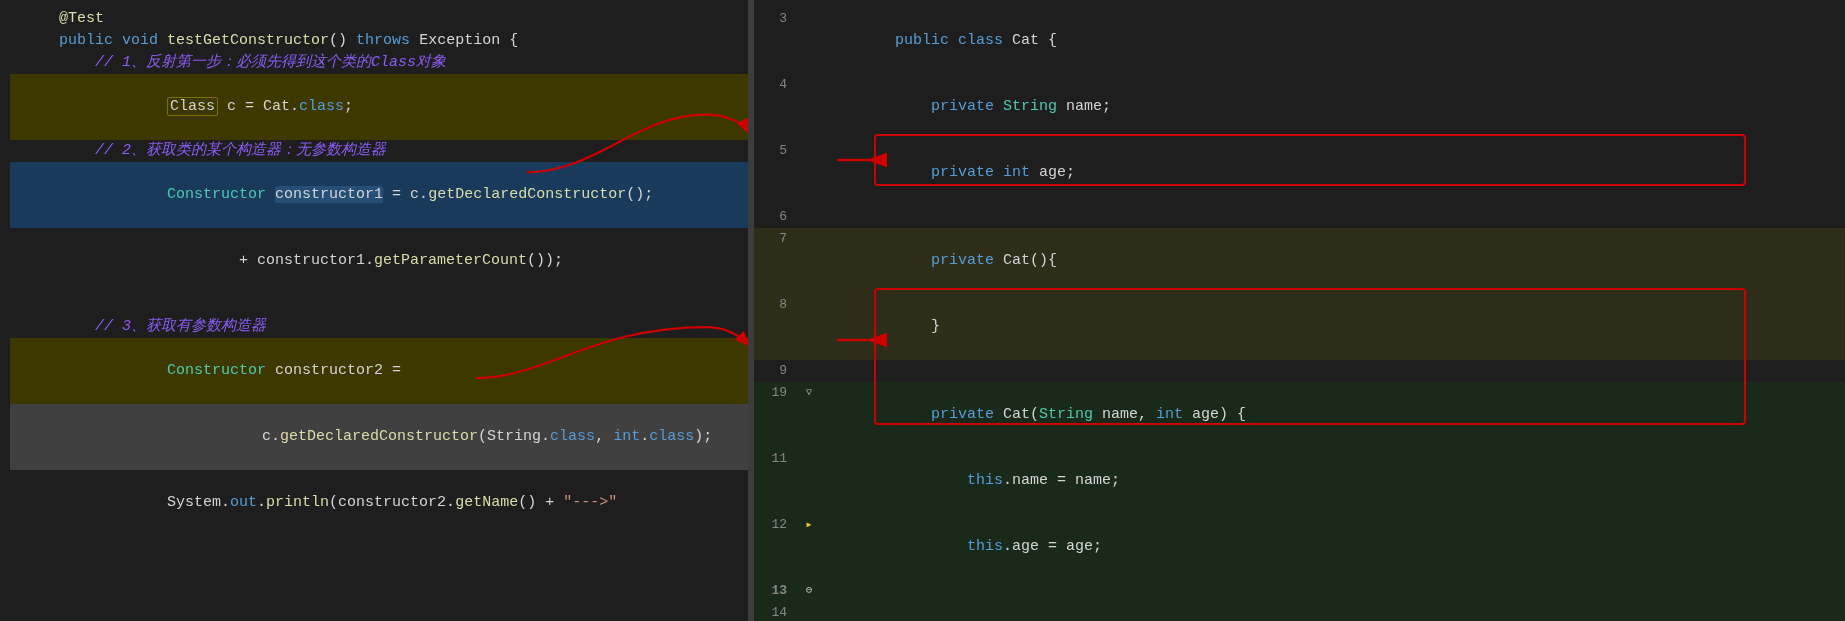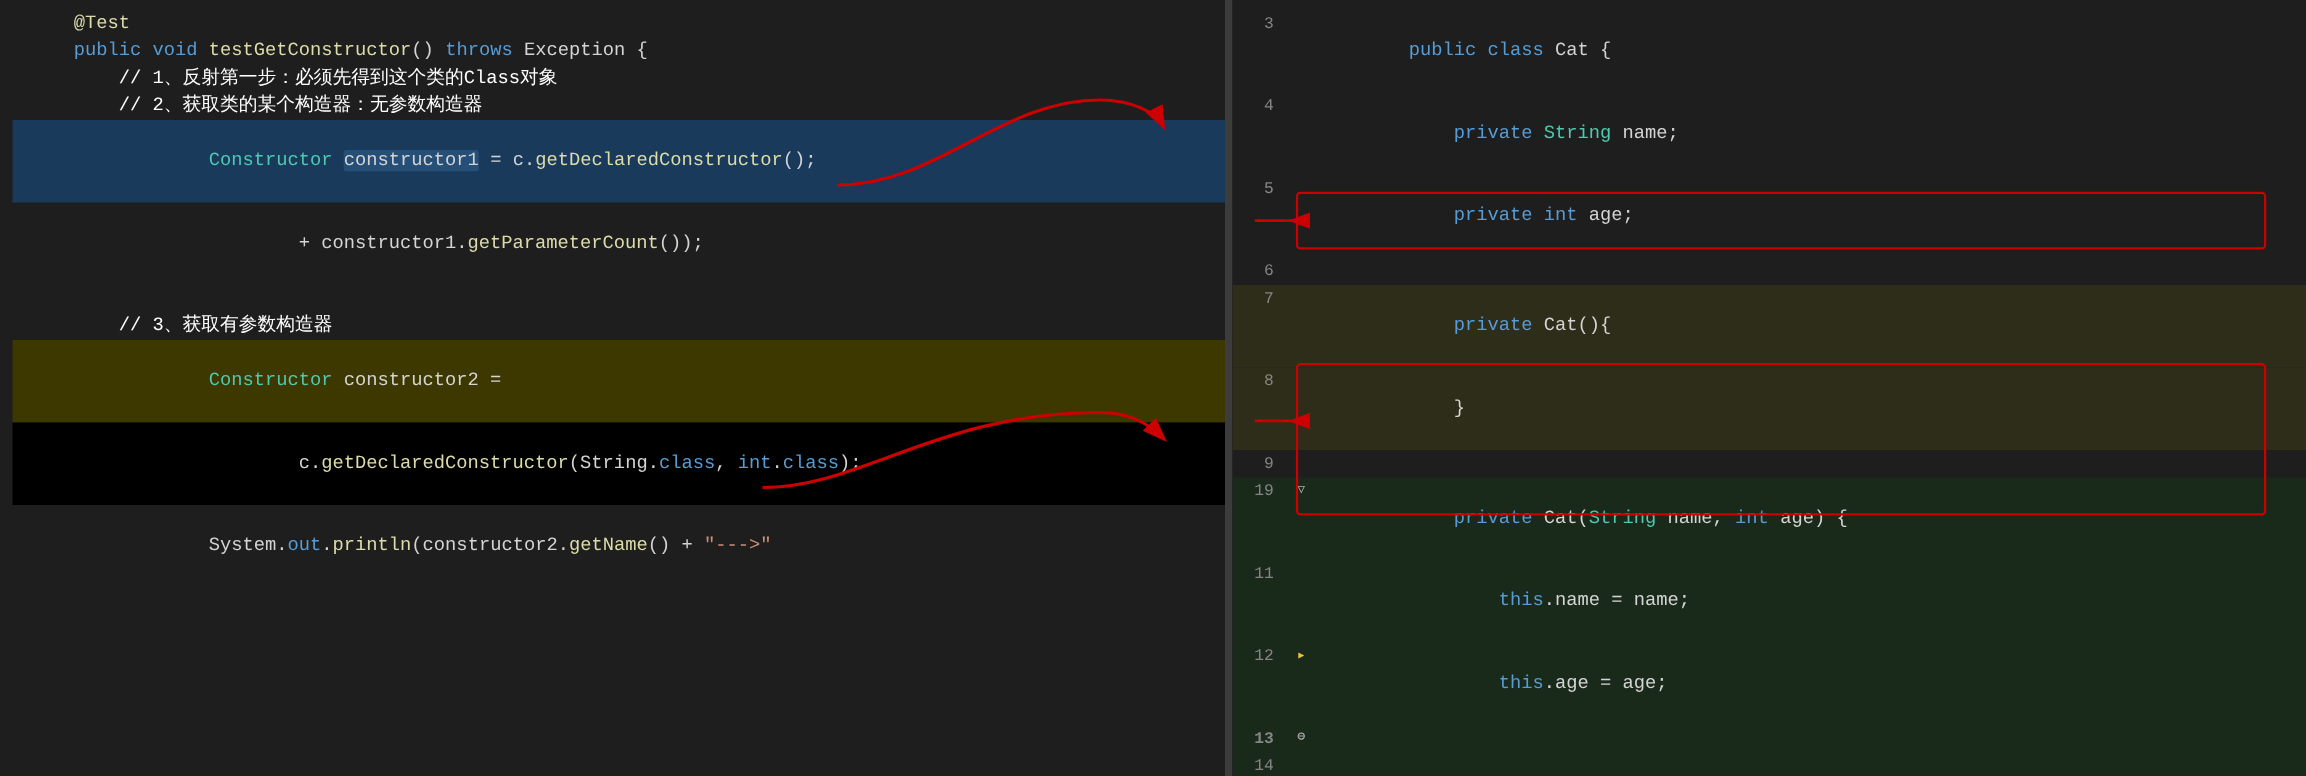--- a/index.html
+++ b/index.html
@@ -8,21 +8,21 @@
       font-size: 15px;
       background: #1e1e1e;
       color: #d4d4d4;
       width: 1845px;
       height: 621px;
       overflow: hidden;
       display: flex;
     }
 
     .left-panel {
-      width: 980px;
+      width: 748px;
       background: #1e1e1e;
       padding: 8px 0;
       flex-shrink: 0;
       position: relative;
       overflow: hidden;
     }
 
     .divider {
       width: 6px;
       background: #3c3c3c;
@@ -67,21 +67,21 @@
     .line-content {
       flex: 1;
       white-space: pre;
       padding-left: 4px;
     }
 
     
     .kw { color: #569cd6; } 
     .type { color: #4ec9b0; }
     .str { color: #ce9178; }
-    .comment-cn { color: #ffffff; }
+    .comment-cn { color: #8b5cf6; font-style: italic; }
     .method { color: #dcdcaa; }
 
     .annotation { color: #dcdcaa; }
 
     
     .arrows-overlay {
       position: absolute;
       top: 0; left: 0;
       width: 100%;
       height: 100%;
@@ -115,20 +115,26 @@
     <div class="code-line">
       <div class="line-num"></div>
       <div class="line-content"><span class="kw">public</span><span> </span><span class="kw">void</span><span> </span><span class="method">testGetConstructor</span><span>() </span><span class="kw">throws</span><span> Exception {</span></div>
     </div>
 
     <div class="code-line">
       <div class="line-num"></div>
       <div class="line-content"><span class="comment-cn">    // 1、反射第一步：必须先得到这个类的Class对象</span></div>
     </div>
 
+    <div class="code-line" style="background:#3d3800;">
+      <div class="line-num"></div>
+      <div class="line-content">
+        <span>    </span><span class="class-box">Class</span><span> c = Cat.</span><span class="kw">class</span><span>;</span>
+      </div>
+    </div>
 
     <div class="code-line">
       <div class="line-num"></div>
       <div class="line-content"><span class="comment-cn">    // 2、获取类的某个构造器：无参数构造器</span></div>
     </div>
 
     <div class="code-line" style="background:#1a3a5c;font-family:Liberation Mono, monospace;">
       <div class="line-num"></div>
       <div class="line-content">
         <span>    </span><span class="type">Constructor</span><span> </span><span class="selected-word">constructor1</span><span> = c.</span><span class="method">getDeclaredConstructor</span><span>();</span>
@@ -151,21 +157,21 @@
       <div class="line-num"></div>
       <div class="line-content"><span class="comment-cn">    // 3、获取有参数构造器</span></div>
     </div>
 
     <div class="code-line" style="background:#3d3800;">
       <div class="line-num"></div>
       <div class="line-content">
         <span>    </span><span class="type">Constructor</span><span> constructor2 =</span>
       </div>
     </div>
-    <div class="code-line" style="background:#000000;">
+    <div class="code-line" style="background:#404040;padding-left:23px;">
       <div class="line-num"></div>
       <div class="line-content">
         <span>            c.</span><span class="method">getDeclaredConstructor</span><span>(String.</span><span class="kw">class</span><span>, </span><span class="kw">int</span><span>.</span><span class="kw">class</span><span>);</span>
       </div>
     </div>
 
     <div class="code-line">
       <div class="line-num"></div>
       <div class="line-content">
         <span>    System.</span><span class="kw">out</span><span>.</span><span class="method">println</span><span>(constructor2.</span><span class="method">getName</span><span>() + </span><span class="str">"---&gt;"</span>

